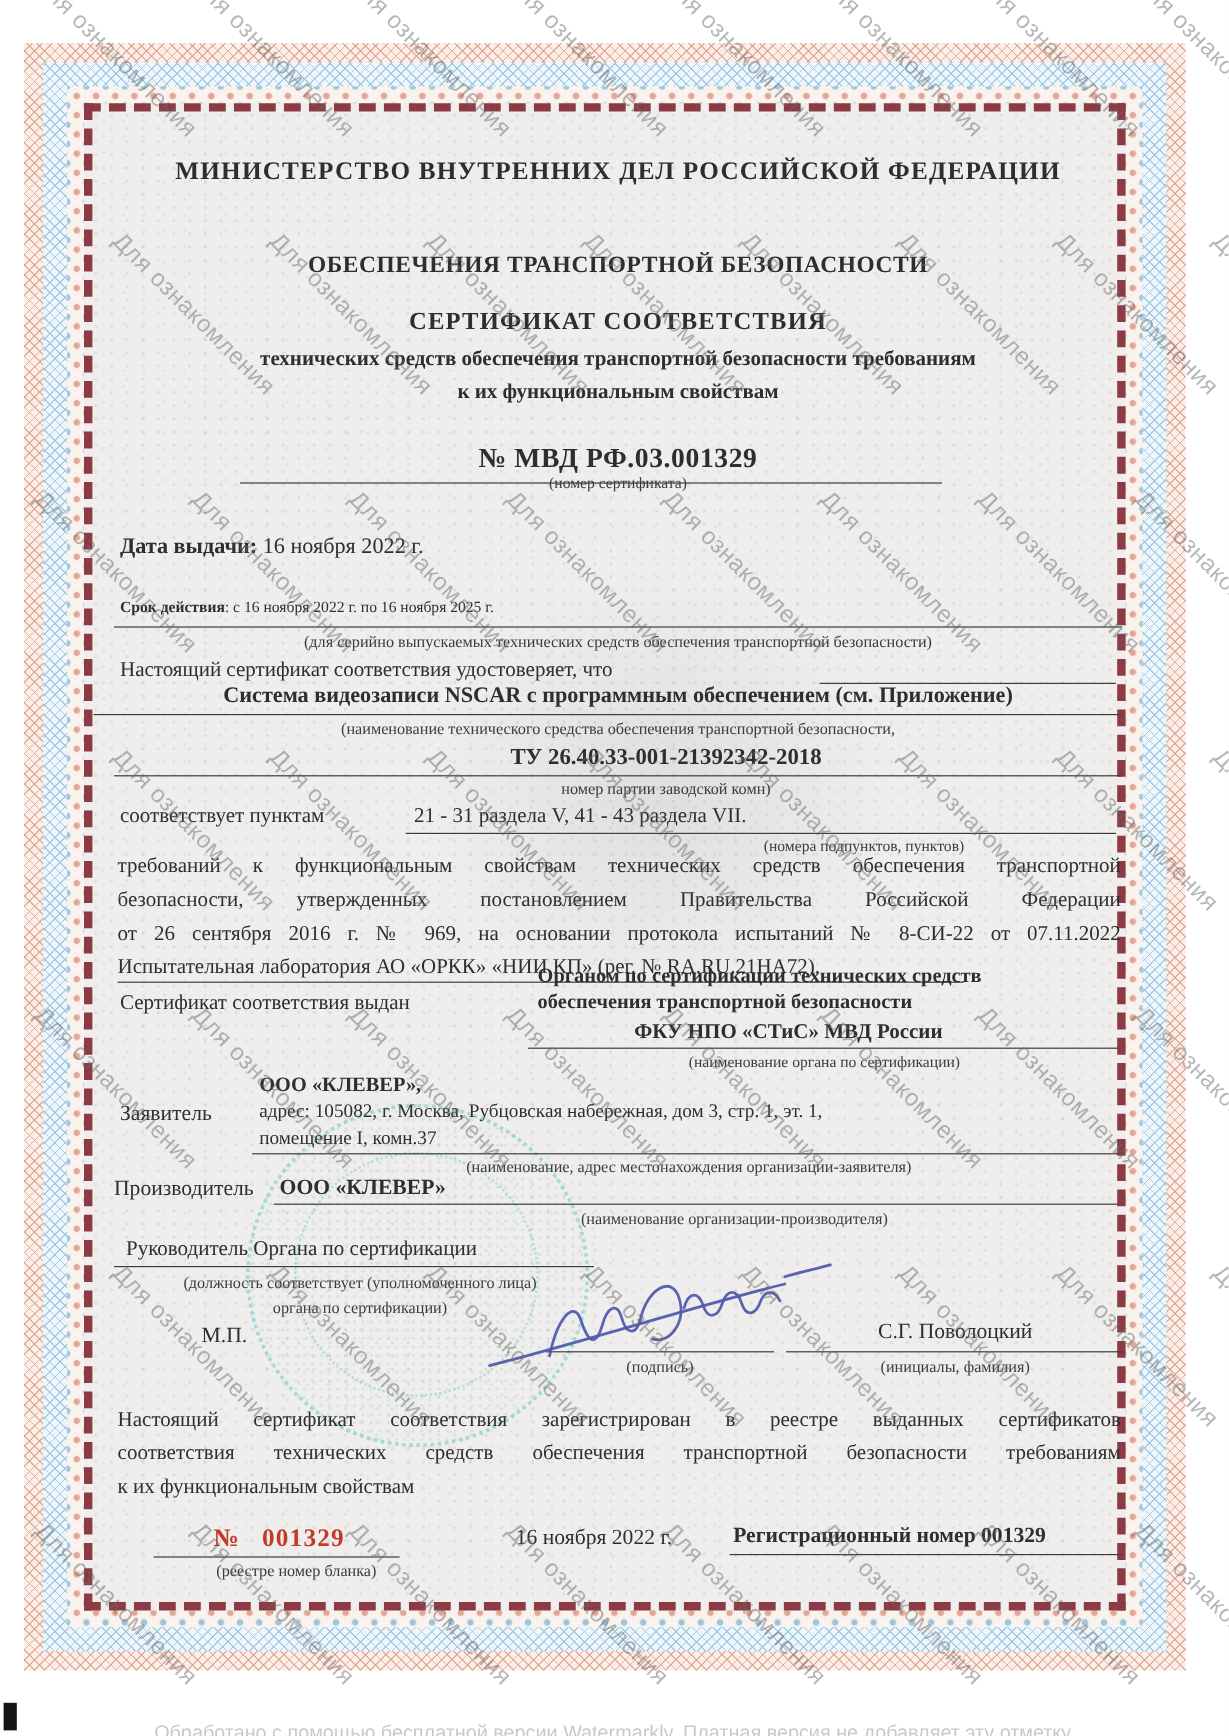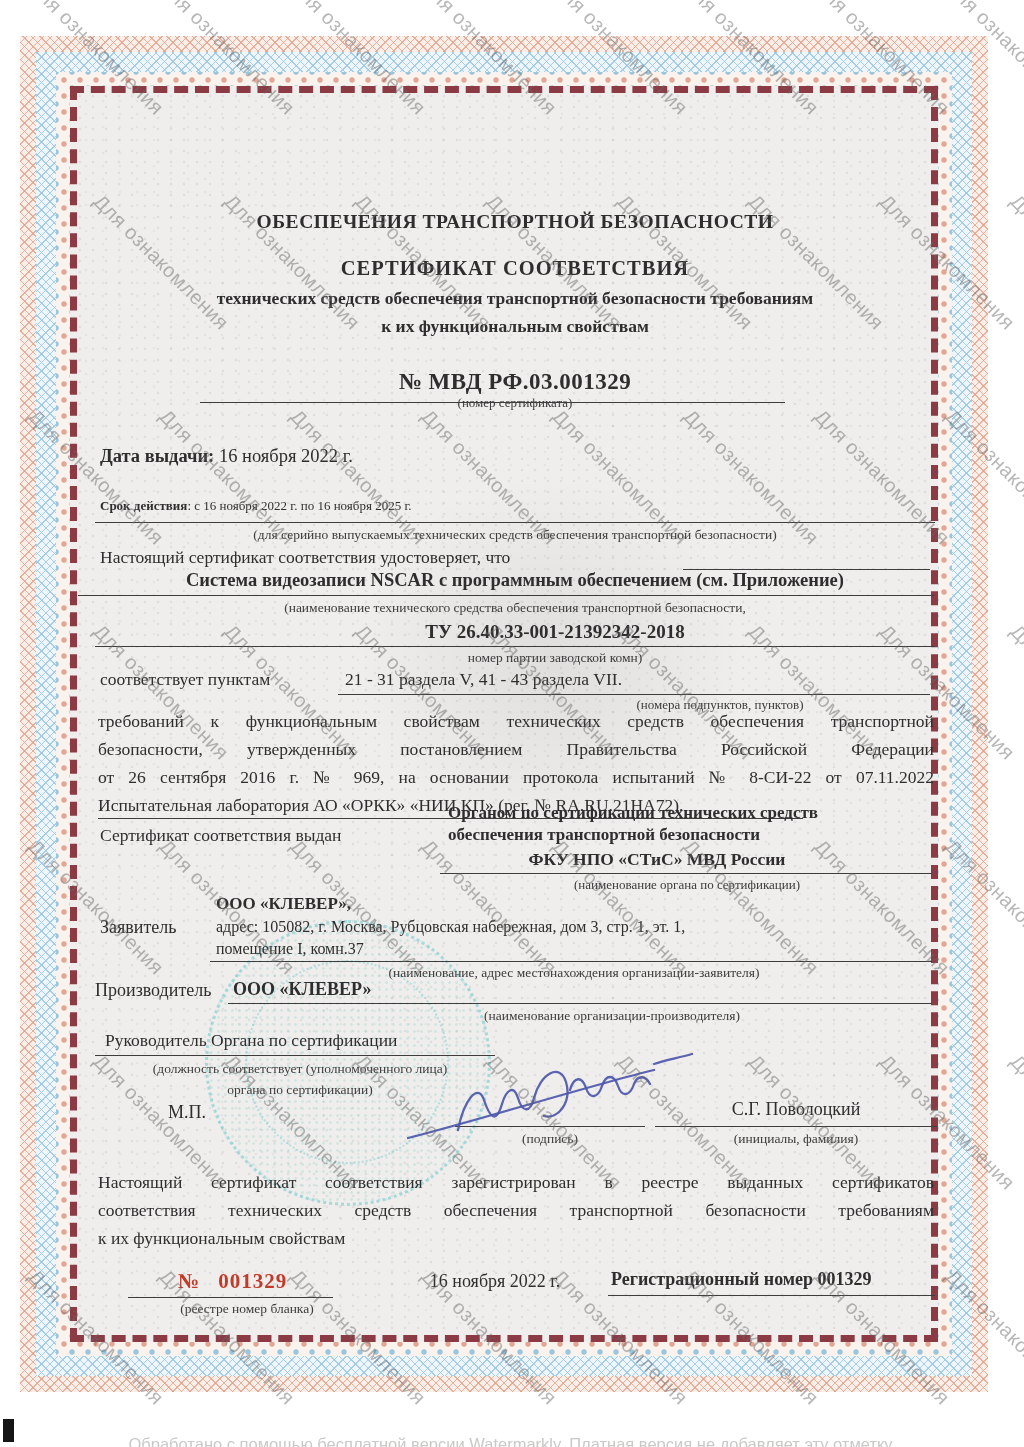--- a/index.html
+++ b/index.html
@@ -78,20 +78,21 @@
       </div>
     </div>
   </div>
 
   <div class="smudge"></div>
   <div class="seal"></div>
   <div class="seal-inner"></div>
 
   <div class="content">
 
+    <div class="cx b" style="top:130px;font-size:21px;letter-spacing:1px;">МИНИСТЕРСТВО ВНУТРЕННИХ ДЕЛ РОССИЙСКОЙ ФЕДЕРАЦИИ</div>
     <div class="cx b" style="top:211px;font-size:19.5px;letter-spacing:.5px;">ОБЕСПЕЧЕНИЯ ТРАНСПОРТНОЙ БЕЗОПАСНОСТИ</div>
     <div class="cx b" style="top:288px;font-size:17.5px;">технических средств обеспечения транспортной безопасности требованиям</div>
     <div class="cx b" style="top:257px;font-size:20.5px;letter-spacing:1px;">СЕРТИФИКАТ СООТВЕТСТВИЯ</div>
     <div class="cx b" style="top:316px;font-size:17.5px;">к их функциональным свойствам</div>
 
     <div class="cx b" style="top:369px;font-size:23px;letter-spacing:.5px;">№ МВД РФ.03.001329</div>
     <div class="rule" style="left:200px;top:402px;width:585px;"></div>
     <div class="cx cap" style="top:395px;">(номер сертификата)</div>
 
     <div class="abs" style="left:100px;top:446px;font-size:18.5px;">

